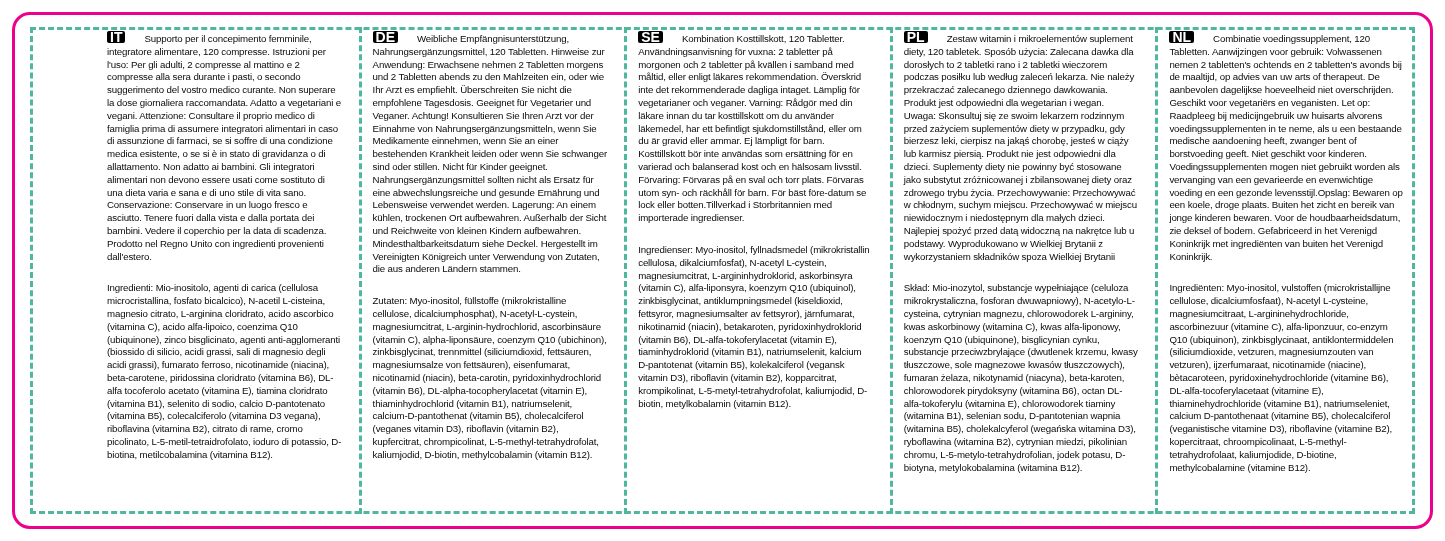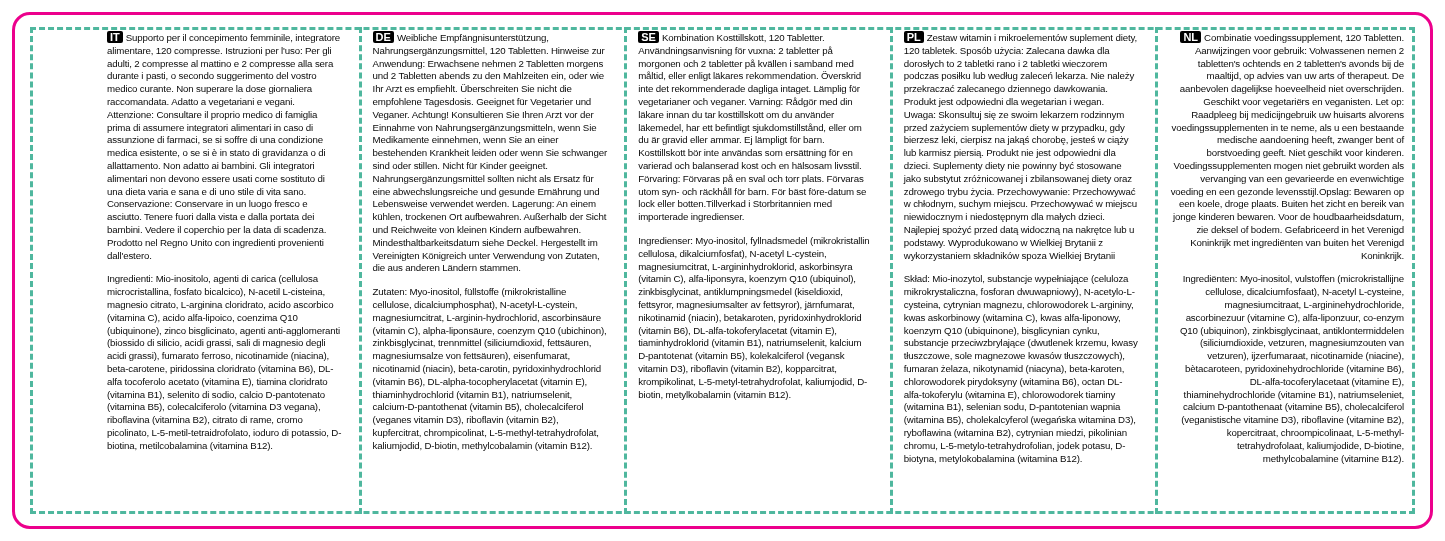--- a/index.html
+++ b/index.html
@@ -30,32 +30,32 @@
   }
   .col{
     flex:1 1 0;
     padding:1px 8px 4px 2px;
     color:#0a0a0a;
     font-size:9.7px;
     line-height:1.32;
     letter-spacing:-0.15px;
   }
   .col p{margin:0 0 0 0;}
-  .col p + p{margin-top:11px;}
+  .col p + p{margin-top:19px;}
   .col b{font-weight:normal;}
   .badge{
     display:inline-block;
     background:var(--badge-bg,#000);
     color:var(--badge-fg,#fff);
     font-weight:bold;
-    font-size:11px;
+    font-size:14px;
     line-height:10px;
     padding:1px 3px;
     border-radius:2px;
-    margin-right:3px;
+    margin-right:19px;
     letter-spacing:0;
   }
 </style>
 </head>
 <body>
 
 <div class="sheet">
   <div class="frame">
     <div class="cols">
         <div class="spacer"></div>
@@ -72,19 +72,19 @@
         <div class="col" style="color: rgb(10, 10, 10);">
           <p><span class="badge">SE</span><span>Kombination Kosttillskott, 120 Tabletter. </span><b>Användningsanvisning för vuxna: </b><span>2 tabletter på morgonen och 2 tabletter på kvällen i samband med måltid, eller enligt läkares rekommendation. Överskrid inte det rekommenderade dagliga intaget. Lämplig för vegetarianer och veganer. </span><b>Varning: </b><span>Rådgör med din läkare innan du tar kosttillskott om du använder läkemedel, har ett befintligt sjukdomstillstånd, eller om du är gravid eller ammar. Ej lämpligt för barn. Kosttillskott bör inte användas som ersättning för en varierad och balanserad kost och en hälsosam livsstil. </span><b>Förvaring: </b><span>Förvaras på en sval och torr plats. Förvaras utom syn- och räckhåll för barn. För bäst före-datum se lock eller botten.</span><b>Tillverkad i Storbritannien </b><span>med importerade ingredienser.</span></p>
           <p><b>Ingredienser: </b><span>Myo-inositol, fyllnadsmedel (mikrokristallin cellulosa, dikalciumfosfat), N-acetyl L-cystein, magnesiumcitrat, L-argininhydroklorid, askorbinsyra (vitamin C), alfa-liponsyra, koenzym Q10 (ubiquinol), zinkbisglycinat, antiklumpningsmedel (kiseldioxid, fettsyror, magnesiumsalter av fettsyror), järnfumarat, nikotinamid (niacin), betakaroten, pyridoxinhydroklorid (vitamin B6), DL-alfa-tokoferylacetat (vitamin E), tiaminhydroklorid (vitamin B1), natriumselenit, kalcium D-pantotenat (vitamin B5), kolekalciferol (vegansk vitamin D3), riboflavin (vitamin B2), kopparcitrat, krompikolinat, L-5-metyl-tetrahydrofolat, kaliumjodid, D-biotin, metylkobalamin (vitamin B12).</span></p>
         </div>
         <div class="divider"></div>
         <div class="col" style="color: rgb(10, 10, 10);">
           <p><span class="badge">PL</span><span>Zestaw witamin i mikroelementów suplement diety, 120 tabletek. </span><b>Sposób użycia: </b><span>Zalecana dawka dla dorosłych to 2 tabletki rano i 2 tabletki wieczorem podczas posiłku lub według zaleceń lekarza. Nie należy przekraczać zalecanego dziennego dawkowania. Produkt jest odpowiedni dla wegetarian i wegan. </span><b>Uwaga: </b><span>Skonsultuj się ze swoim lekarzem rodzinnym przed zażyciem suplementów diety w przypadku, gdy bierzesz leki, cierpisz na jakąś chorobę, jesteś w ciąży lub karmisz piersią. Produkt nie jest odpowiedni dla dzieci. Suplementy diety nie powinny być stosowane jako substytut zróżnicowanej i zbilansowanej diety oraz zdrowego trybu życia. </span><b>Przechowywanie: </b><span>Przechowywać w chłodnym, suchym miejscu. Przechowywać w miejscu niewidocznym i niedostępnym dla małych dzieci. Najlepiej spożyć przed datą widoczną na nakrętce lub u podstawy. </span><b>Wyprodukowano w Wielkiej Brytanii </b><span>z wykorzystaniem składników spoza Wielkiej Brytanii</span></p>
           <p><b>Skład: </b><span>Mio-inozytol, substancje wypełniające (celuloza mikrokrystaliczna, fosforan dwuwapniowy), N-acetylo-L-cysteina, cytrynian magnezu, chlorowodorek L-argininy, kwas askorbinowy (witamina C), kwas alfa-liponowy, koenzym Q10 (ubiquinone), bisglicynian cynku, substancje przeciwzbrylające (dwutlenek krzemu, kwasy tłuszczowe, sole magnezowe kwasów tłuszczowych), fumaran żelaza, nikotynamid (niacyna), beta-karoten, chlorowodorek pirydoksyny (witamina B6), octan DL-alfa-tokoferylu (witamina E), chlorowodorek tiaminy (witamina B1), selenian sodu, D-pantotenian wapnia (witamina B5), cholekalcyferol (wegańska witamina D3), ryboflawina (witamina B2), cytrynian miedzi, pikolinian chromu, L-5-metylo-tetrahydrofolian, jodek potasu, D-biotyna, metylokobalamina (witamina B12).</span></p>
         </div>
         <div class="divider"></div>
-        <div class="col" style="color: rgb(10, 10, 10); text-align: right;">
+        <div class="col" style="color: rgb(10, 10, 10);">
           <p><span class="badge">NL</span><span>Combinatie voedingssupplement, 120 Tabletten. </span><b>Aanwijzingen voor gebruik: </b><span>Volwassenen nemen 2 tabletten's ochtends en 2 tabletten's avonds bij de maaltijd, op advies van uw arts of therapeut. De aanbevolen dagelijkse hoeveelheid niet overschrijden. Geschikt voor vegetariërs en veganisten. </span><b>Let op: </b><span>Raadpleeg bij medicijngebruik uw huisarts alvorens voedingssupplementen in te neme, als u een bestaande medische aandoening heeft, zwanger bent of borstvoeding geeft. Niet geschikt voor kinderen. Voedingssupplementen mogen niet gebruikt worden als vervanging van een gevarieerde en evenwichtige voeding en een gezonde levensstijl.</span><b>Opslag: </b><span>Bewaren op een koele, droge plaats. Buiten het zicht en bereik van jonge kinderen bewaren. Voor de houdbaarheidsdatum, zie deksel of bodem. </span><b>Gefabriceerd in het Verenigd Koninkrijk </b><span>met ingrediënten van buiten het Verenigd Koninkrijk.</span></p>
           <p><b>Ingrediënten: </b><span>Myo-inositol, vulstoffen (microkristallijne cellulose, dicalciumfosfaat), N-acetyl L-cysteine, magnesiumcitraat, L-argininehydrochloride, ascorbinezuur (vitamine C), alfa-liponzuur, co-enzym Q10 (ubiquinon), zinkbisglycinaat, antiklontermiddelen (siliciumdioxide, vetzuren, magnesiumzouten van vetzuren), ijzerfumaraat, nicotinamide (niacine), bètacaroteen, pyridoxinehydrochloride (vitamine B6), DL-alfa-tocoferylacetaat (vitamine E), thiaminehydrochloride (vitamine B1), natriumseleniet, calcium D-pantothenaat (vitamine B5), cholecalciferol (veganistische vitamine D3), riboflavine (vitamine B2), kopercitraat, chroompicolinaat, L-5-methyl-tetrahydrofolaat, kaliumjodide, D-biotine, methylcobalamine (vitamine B12).</span></p>
         </div>
       </div>
   </div>
 </div>
 
 </body></html>

